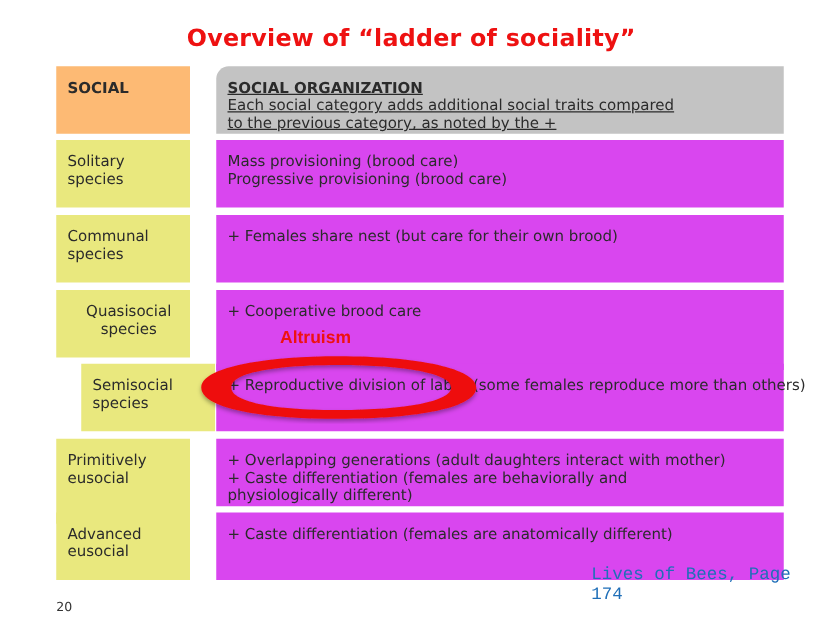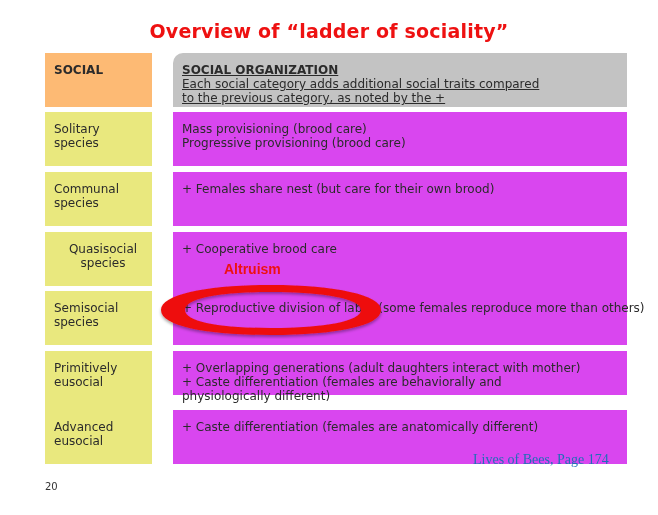--- a/index.html
+++ b/index.html
@@ -21,21 +21,21 @@
     .line { display: block; white-space: nowrap; }
     .altruism {
       position: absolute; left: 224px; top: 261px; color: #ee1111; font-weight: bold;
       font-size: 14px; font-family: Liberation Sans, sans-serif;
     }
     .ellipse {
       position: absolute; left: 155px; top: 281px; width: 232px; height: 58px; pointer-events: none;
     }
     .citation {
       position: absolute; left: 473px; top: 452px; color: #1f6fb8; font-size: 14px;
-      font-family: Liberation Serif, serif;
+      font-family: Liberation Mono, monospace;
     }
     .page-num {
       position: absolute; left: 45px; top: 481px; color: #333333; font-size: 10px;
       font-family: "DejaVu Sans", sans-serif;
     }
   </style>
 </head>
 <body>
 
 <div class="title">Overview of “ladder of sociality”</div>
@@ -67,33 +67,33 @@
 </div>
 
 <div class="cell cat" style="top:232px;height:54px;text-align:center;">
   <span class="line">Quasisocial</span>
   <span class="line">species</span>
 </div>
 <div class="cell org" style="top:232px;height:64px;">
   <span class="line">+ Cooperative brood care</span>
 </div>
 
-<div class="cell cat" style="top:291px;height:54px;">
+<div class="cell cat" style="top:291px;height:54px;margin-left:20px;">
   <span class="line">Semisocial</span>
   <span class="line">species</span>
 </div>
 <div class="cell org" style="top:291px;height:54px;">
   <span class="line">+ Reproductive division of labor (some females reproduce more than others)</span>
 </div>
 
 <div class="cell cat" style="top:351px;height:68px;">
   <span class="line">Primitively</span>
   <span class="line">eusocial</span>
 </div>
-<div class="cell org" style="top:351px;height:44px;">
+<div class="cell org" style="top:351px;height:54px;">
   <span class="line">+ Overlapping generations (adult daughters interact with mother)</span>
   <span class="line">+ Caste differentiation (females are behaviorally and</span>
   <span class="line">physiologically different)</span>
 </div>
 
 <div class="cell cat" style="top:410px;height:54px;">
   <span class="line">Advanced</span>
   <span class="line">eusocial</span>
 </div>
 <div class="cell org" style="top:410px;height:54px;">

